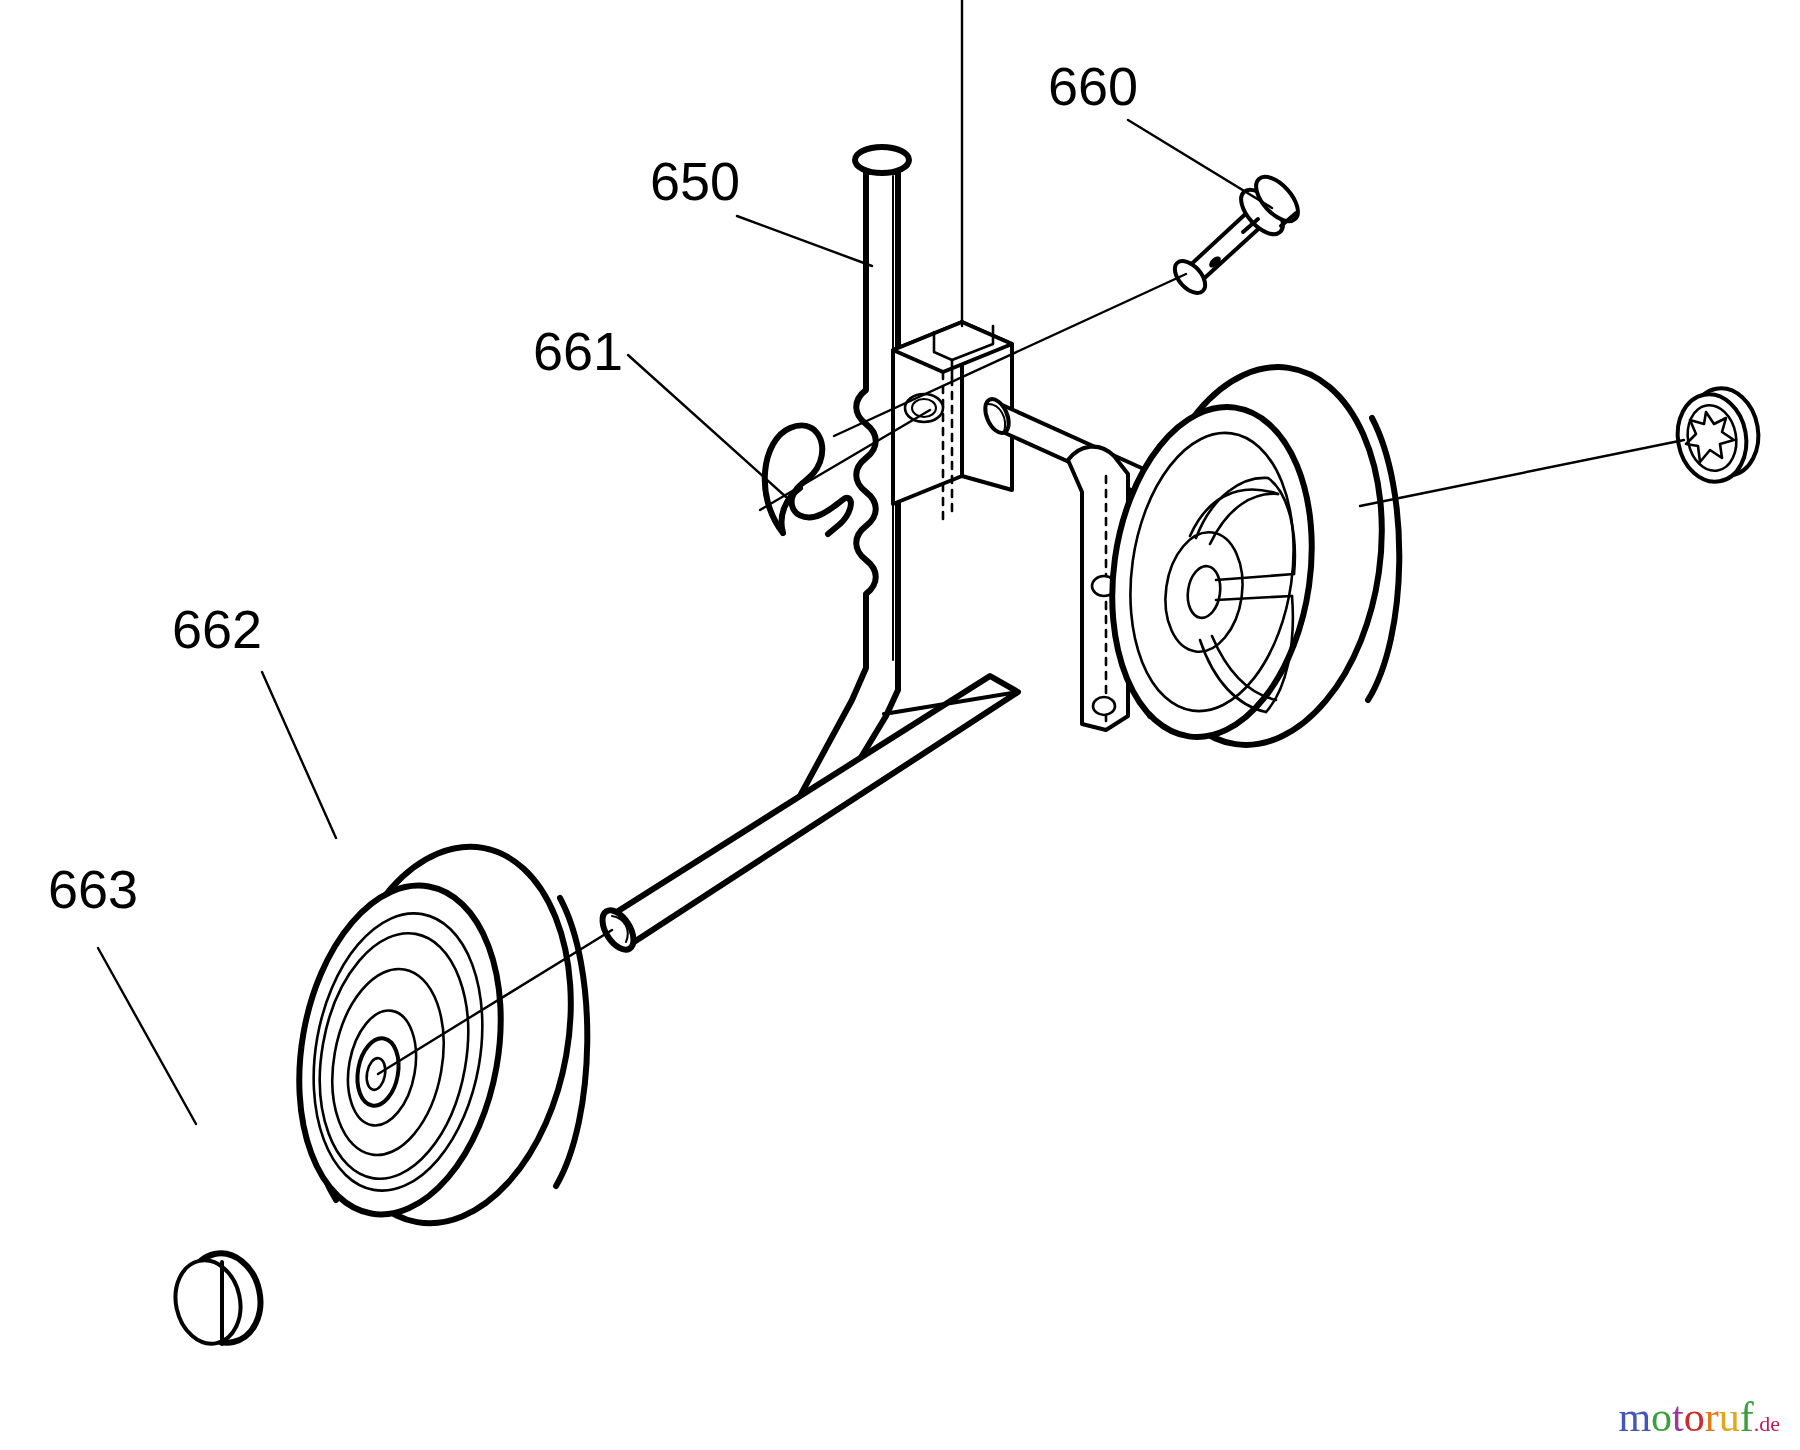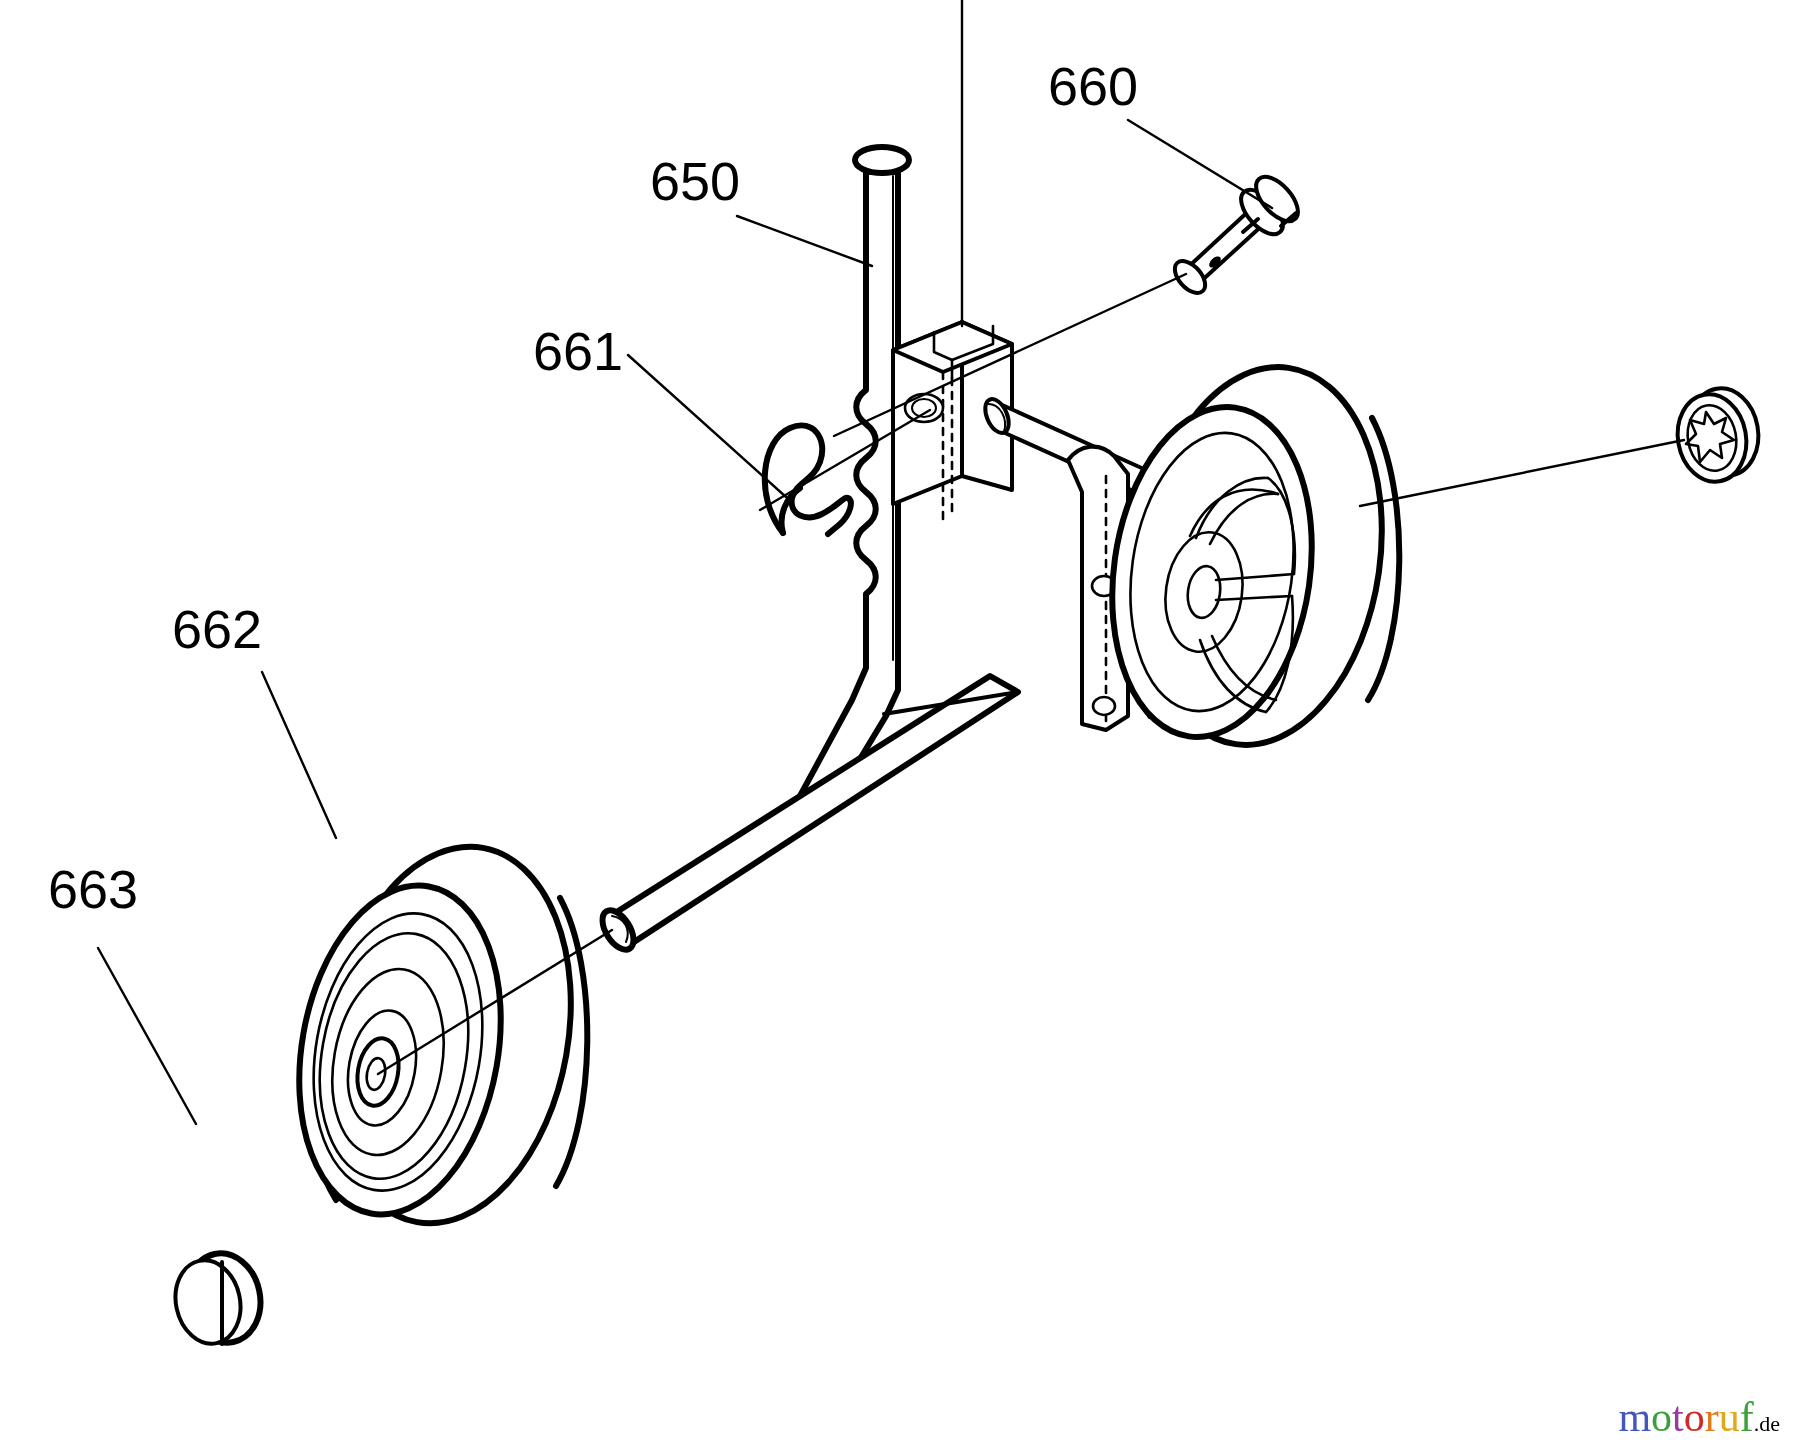--- a/index.html
+++ b/index.html
@@ -58,21 +58,21 @@
     bottom: 12px;
     font-family: "Liberation Serif", serif;
     font-size: 42px;
     line-height: 1;
     white-space: nowrap;
     user-select: none;
   }
   #watermark .wm-letter { font-weight: 400; }
   #watermark .wm-suffix {
     font-size: 22px;
-    color: #000000;
+    color: #be185d;
     vertical-align: baseline;
   }
 </style>
 </head>
 <body>
 
 <div id="page">
 
   <svg id="diagram" viewBox="0 0 1800 1450">
 

